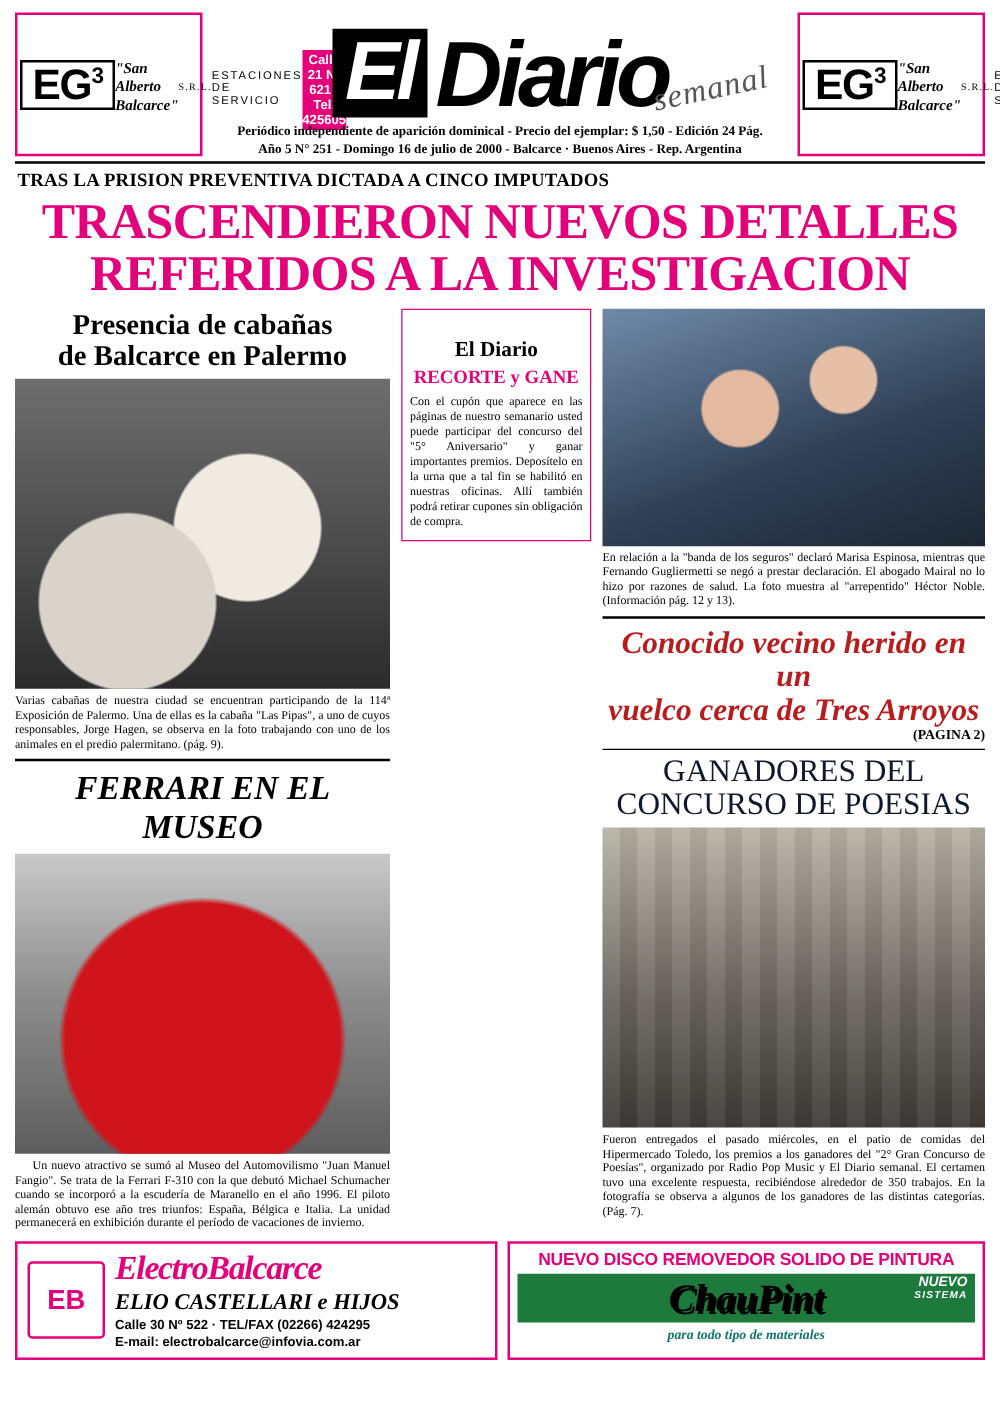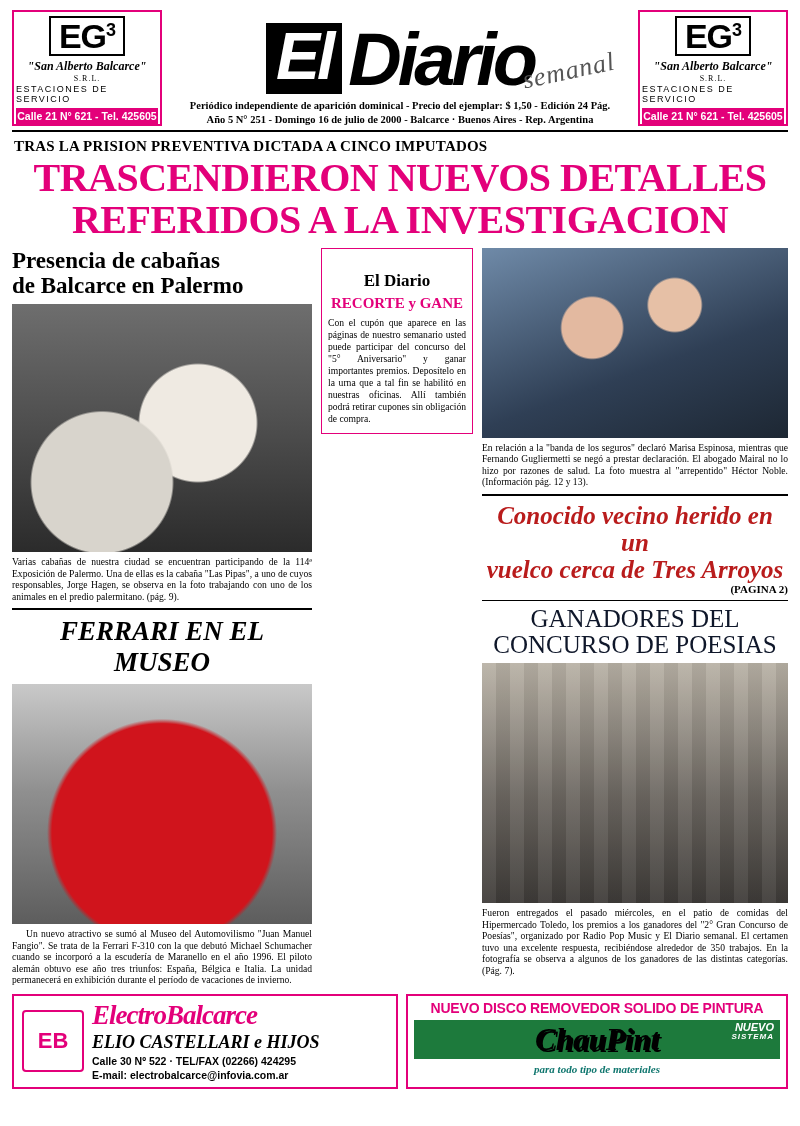--- a/index.html
+++ b/index.html
@@ -1,21 +1,21 @@
 <!DOCTYPE html>
 <html><head>
 <meta charset="utf-8">
 <style>
   html,body{margin:0;padding:0;background:#ffffff;}
   body{width:800px;height:1126px;font-family:"Liberation Serif",serif;color:#000;overflow:hidden;position:relative;}
   .page{width:800px;height:1126px;position:relative;box-sizing:border-box;padding:10px 12px;}
 
   
   .masthead{display:flex;align-items:stretch;gap:6px;border-bottom:2px solid #000;padding-bottom:4px;}
-  .ad-box{width:150px;border:2px solid #e3007a;box-sizing:border-box;display:flex;flex-direction:column;align-items:center;justify-content:flex-start;padding:4px 2px 0 2px;}
+  .ad-box{width:150px;border:2px solid #e3007a;box-sizing:border-box;display:flex;flex-direction:row;align-items:center;justify-content:flex-start;padding:4px 2px 0 2px;}
   .eg3{font-family:"Liberation Sans",sans-serif;font-weight:bold;font-size:34px;letter-spacing:-1px;line-height:1;border:2px solid #000;padding:1px 8px 1px 8px;background:#fff;color:#000;margin-bottom:3px;}
   .eg3 sup{font-size:18px;vertical-align:super;}
   .ad-name{font-family:"Liberation Serif",serif;font-weight:bold;font-size:12px;font-style:italic;}
   .ad-srl{font-size:8px;letter-spacing:1px;}
   .ad-sub{font-family:"Liberation Sans",sans-serif;font-size:9px;letter-spacing:1.5px;margin-top:1px;}
   .ad-strip{margin-top:4px;width:100%;background:#e3007a;color:#fff;font-family:"Liberation Sans",sans-serif;font-weight:bold;font-size:10.5px;text-align:center;padding:2px 0;}
 
   .title-block{flex:1;display:flex;flex-direction:column;align-items:center;justify-content:flex-start;}
   .logo-row{display:flex;align-items:flex-end;justify-content:center;width:100%;height:84px;position:relative;}
   .logo-el{background:#000;color:#fff;font-family:"Liberation Sans",sans-serif;font-weight:bold;font-style:italic;font-size:66px;line-height:0.95;padding:2px 10px 6px 10px;letter-spacing:-3px;}
@@ -28,21 +28,21 @@
   .kicker{font-family:"Liberation Serif",serif;font-weight:bold;font-size:15px;margin:6px 0 2px 2px;letter-spacing:0.2px;}
   .mainhead{color:#e3007a;font-family:"Liberation Serif",serif;font-weight:bold;text-align:center;font-size:40px;line-height:1.06;letter-spacing:-0.5px;margin:2px 0 6px 0;}
   .mainhead div{white-space:nowrap;}
 
   
   .cols{display:flex;gap:9px;}
   .col-left{width:300px;}
   .col-mid{width:152px;}
   .col-right{flex:1;}
 
-  .hl-black{font-family:"Liberation Serif",serif;font-weight:bold;font-size:23px;line-height:1.1;text-align:left;}
+  .hl-black{font-family:"Liberation Serif",serif;font-weight:bold;font-size:23px;line-height:1.1;text-align:center;}
   .photo{background:#9a9a9a;position:relative;overflow:hidden;}
   .cap{font-family:"Liberation Serif",serif;font-size:9.6px;line-height:1.2;text-align:justify;margin-top:4px;}
 
   .hr-black{border:0;border-top:2px solid #000;margin:6px 0;}
   .hr-thin{border:0;border-top:1px solid #000;margin:5px 0;}
 
   
   .recorte{border:1px solid #e3007a;padding:22px 6px 8px 6px;box-sizing:border-box;}
   .recorte .t1{text-align:center;font-family:"Liberation Serif",serif;font-weight:bold;font-size:17px;margin-bottom:4px;}
   .recorte .t2{text-align:center;color:#e3007a;font-family:"Liberation Serif",serif;font-weight:bold;font-size:15px;margin-bottom:5px;}

